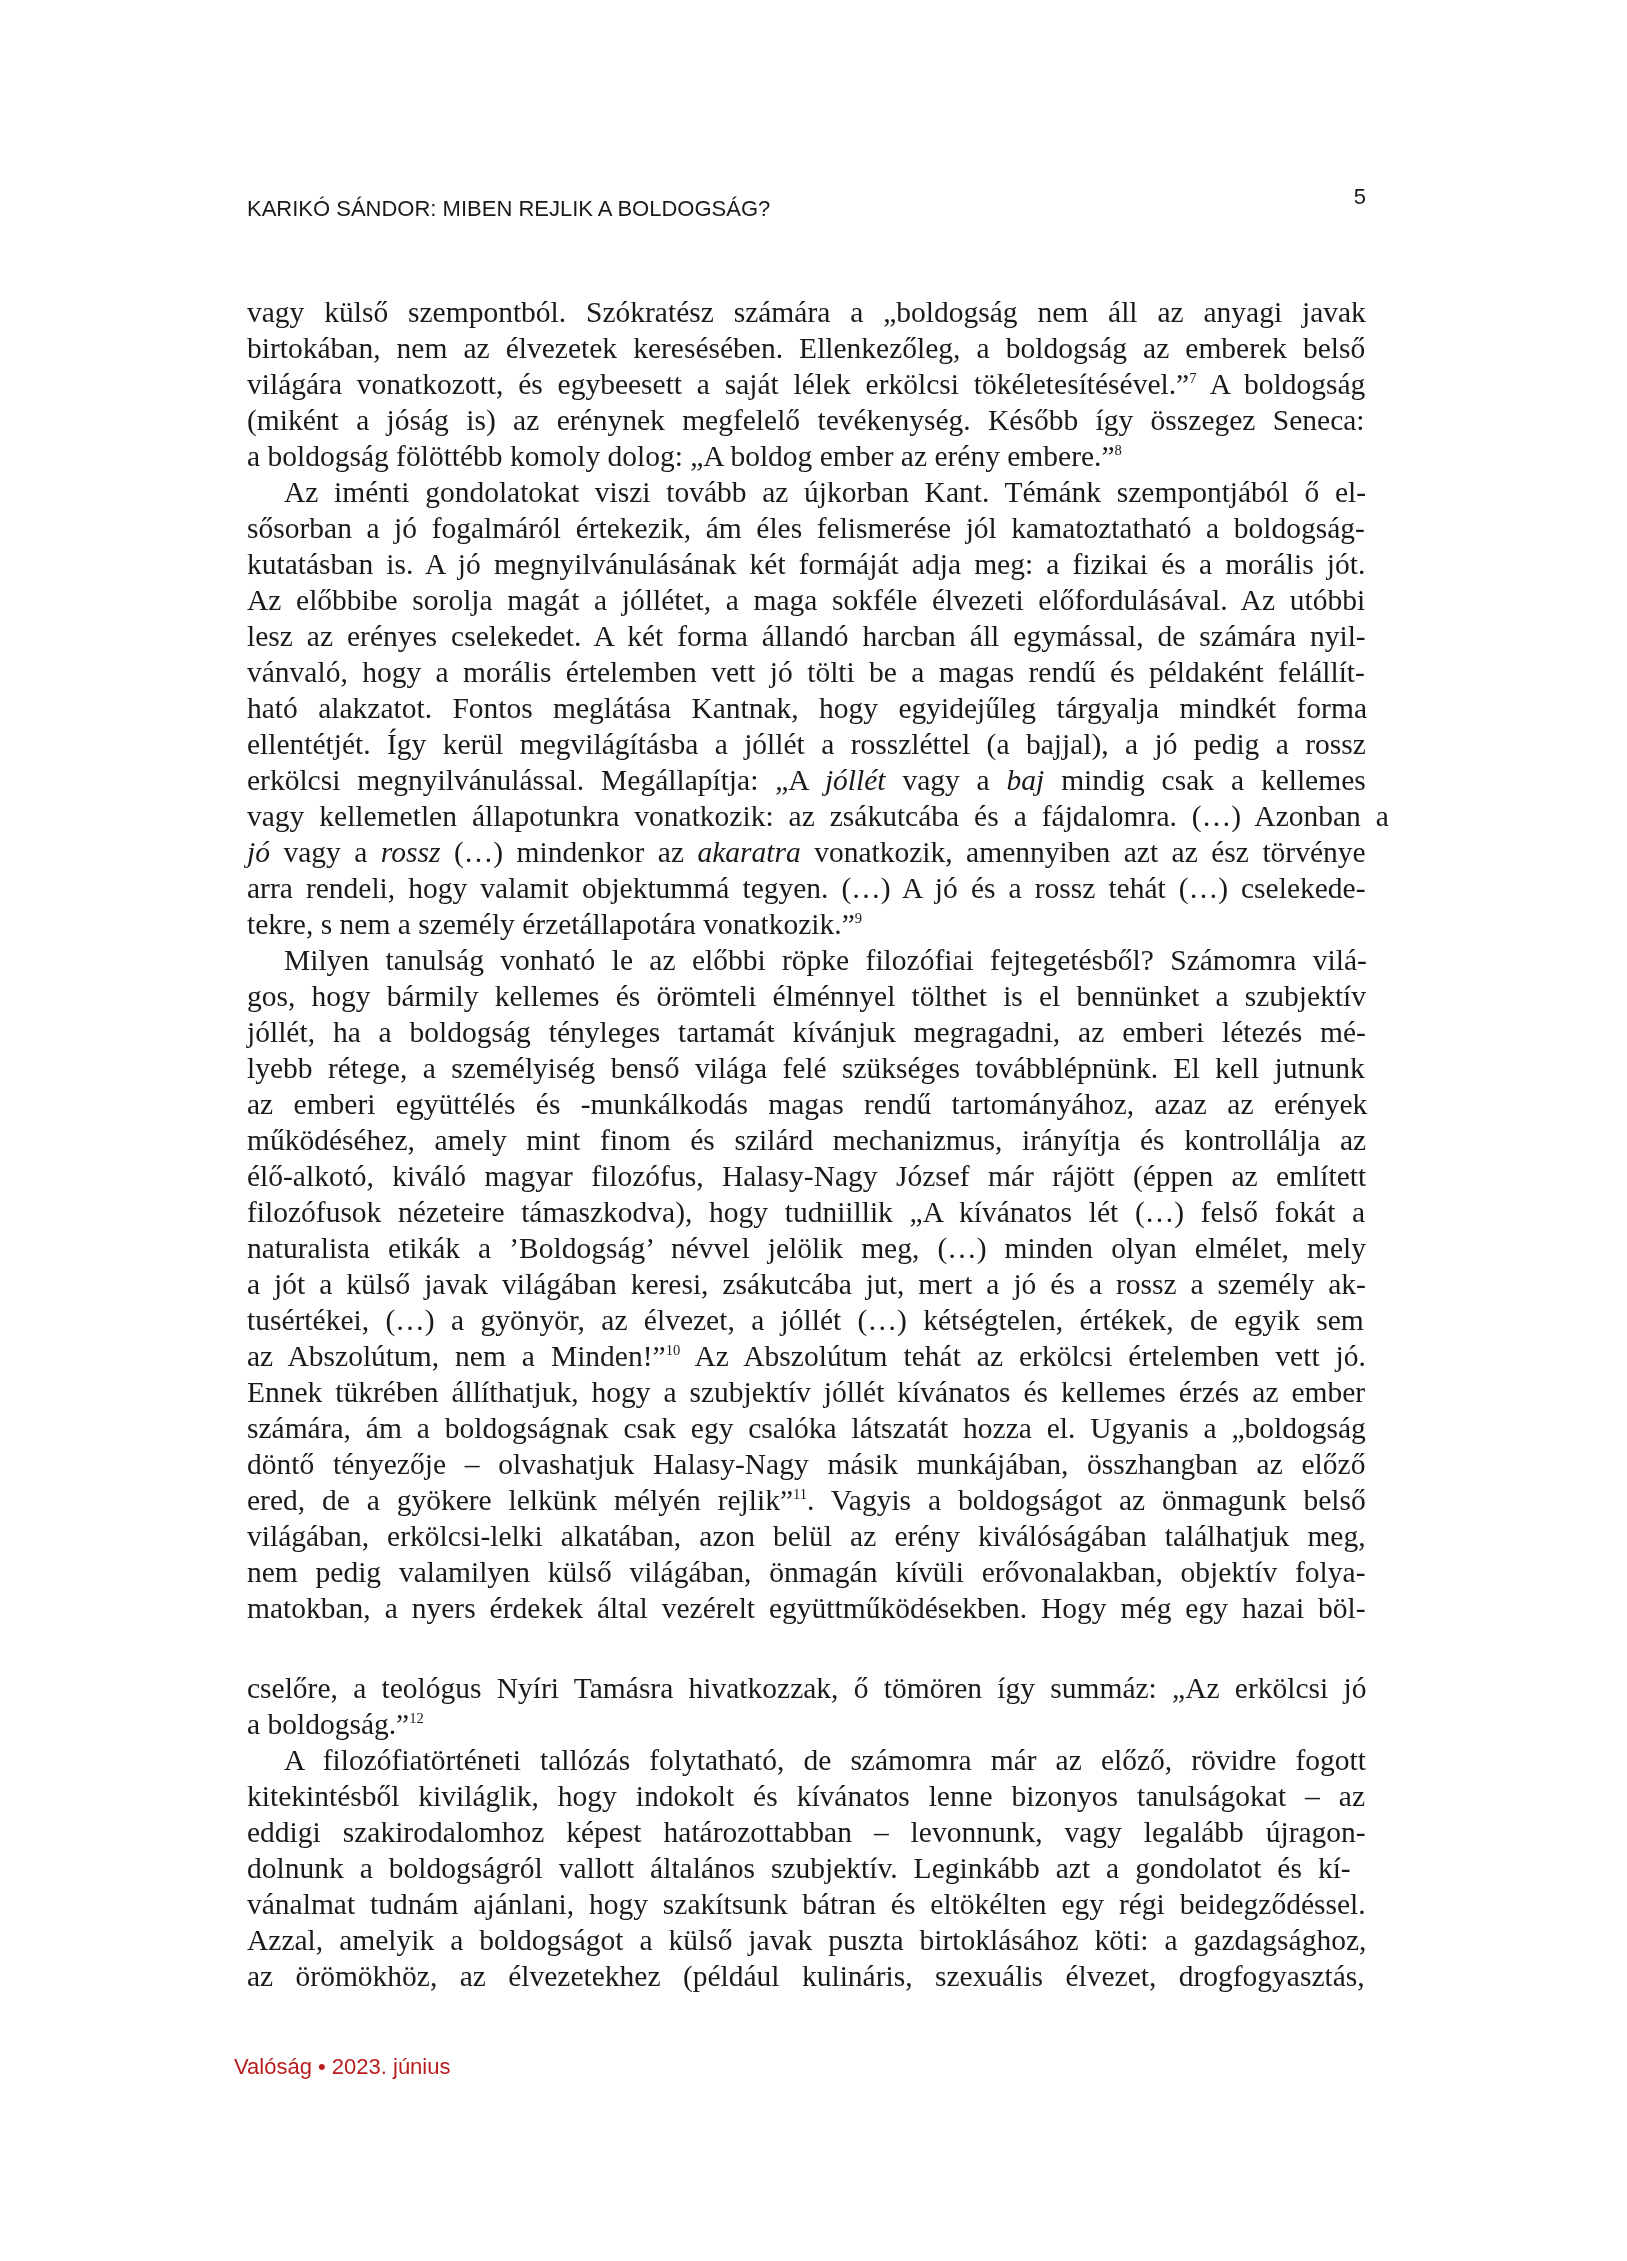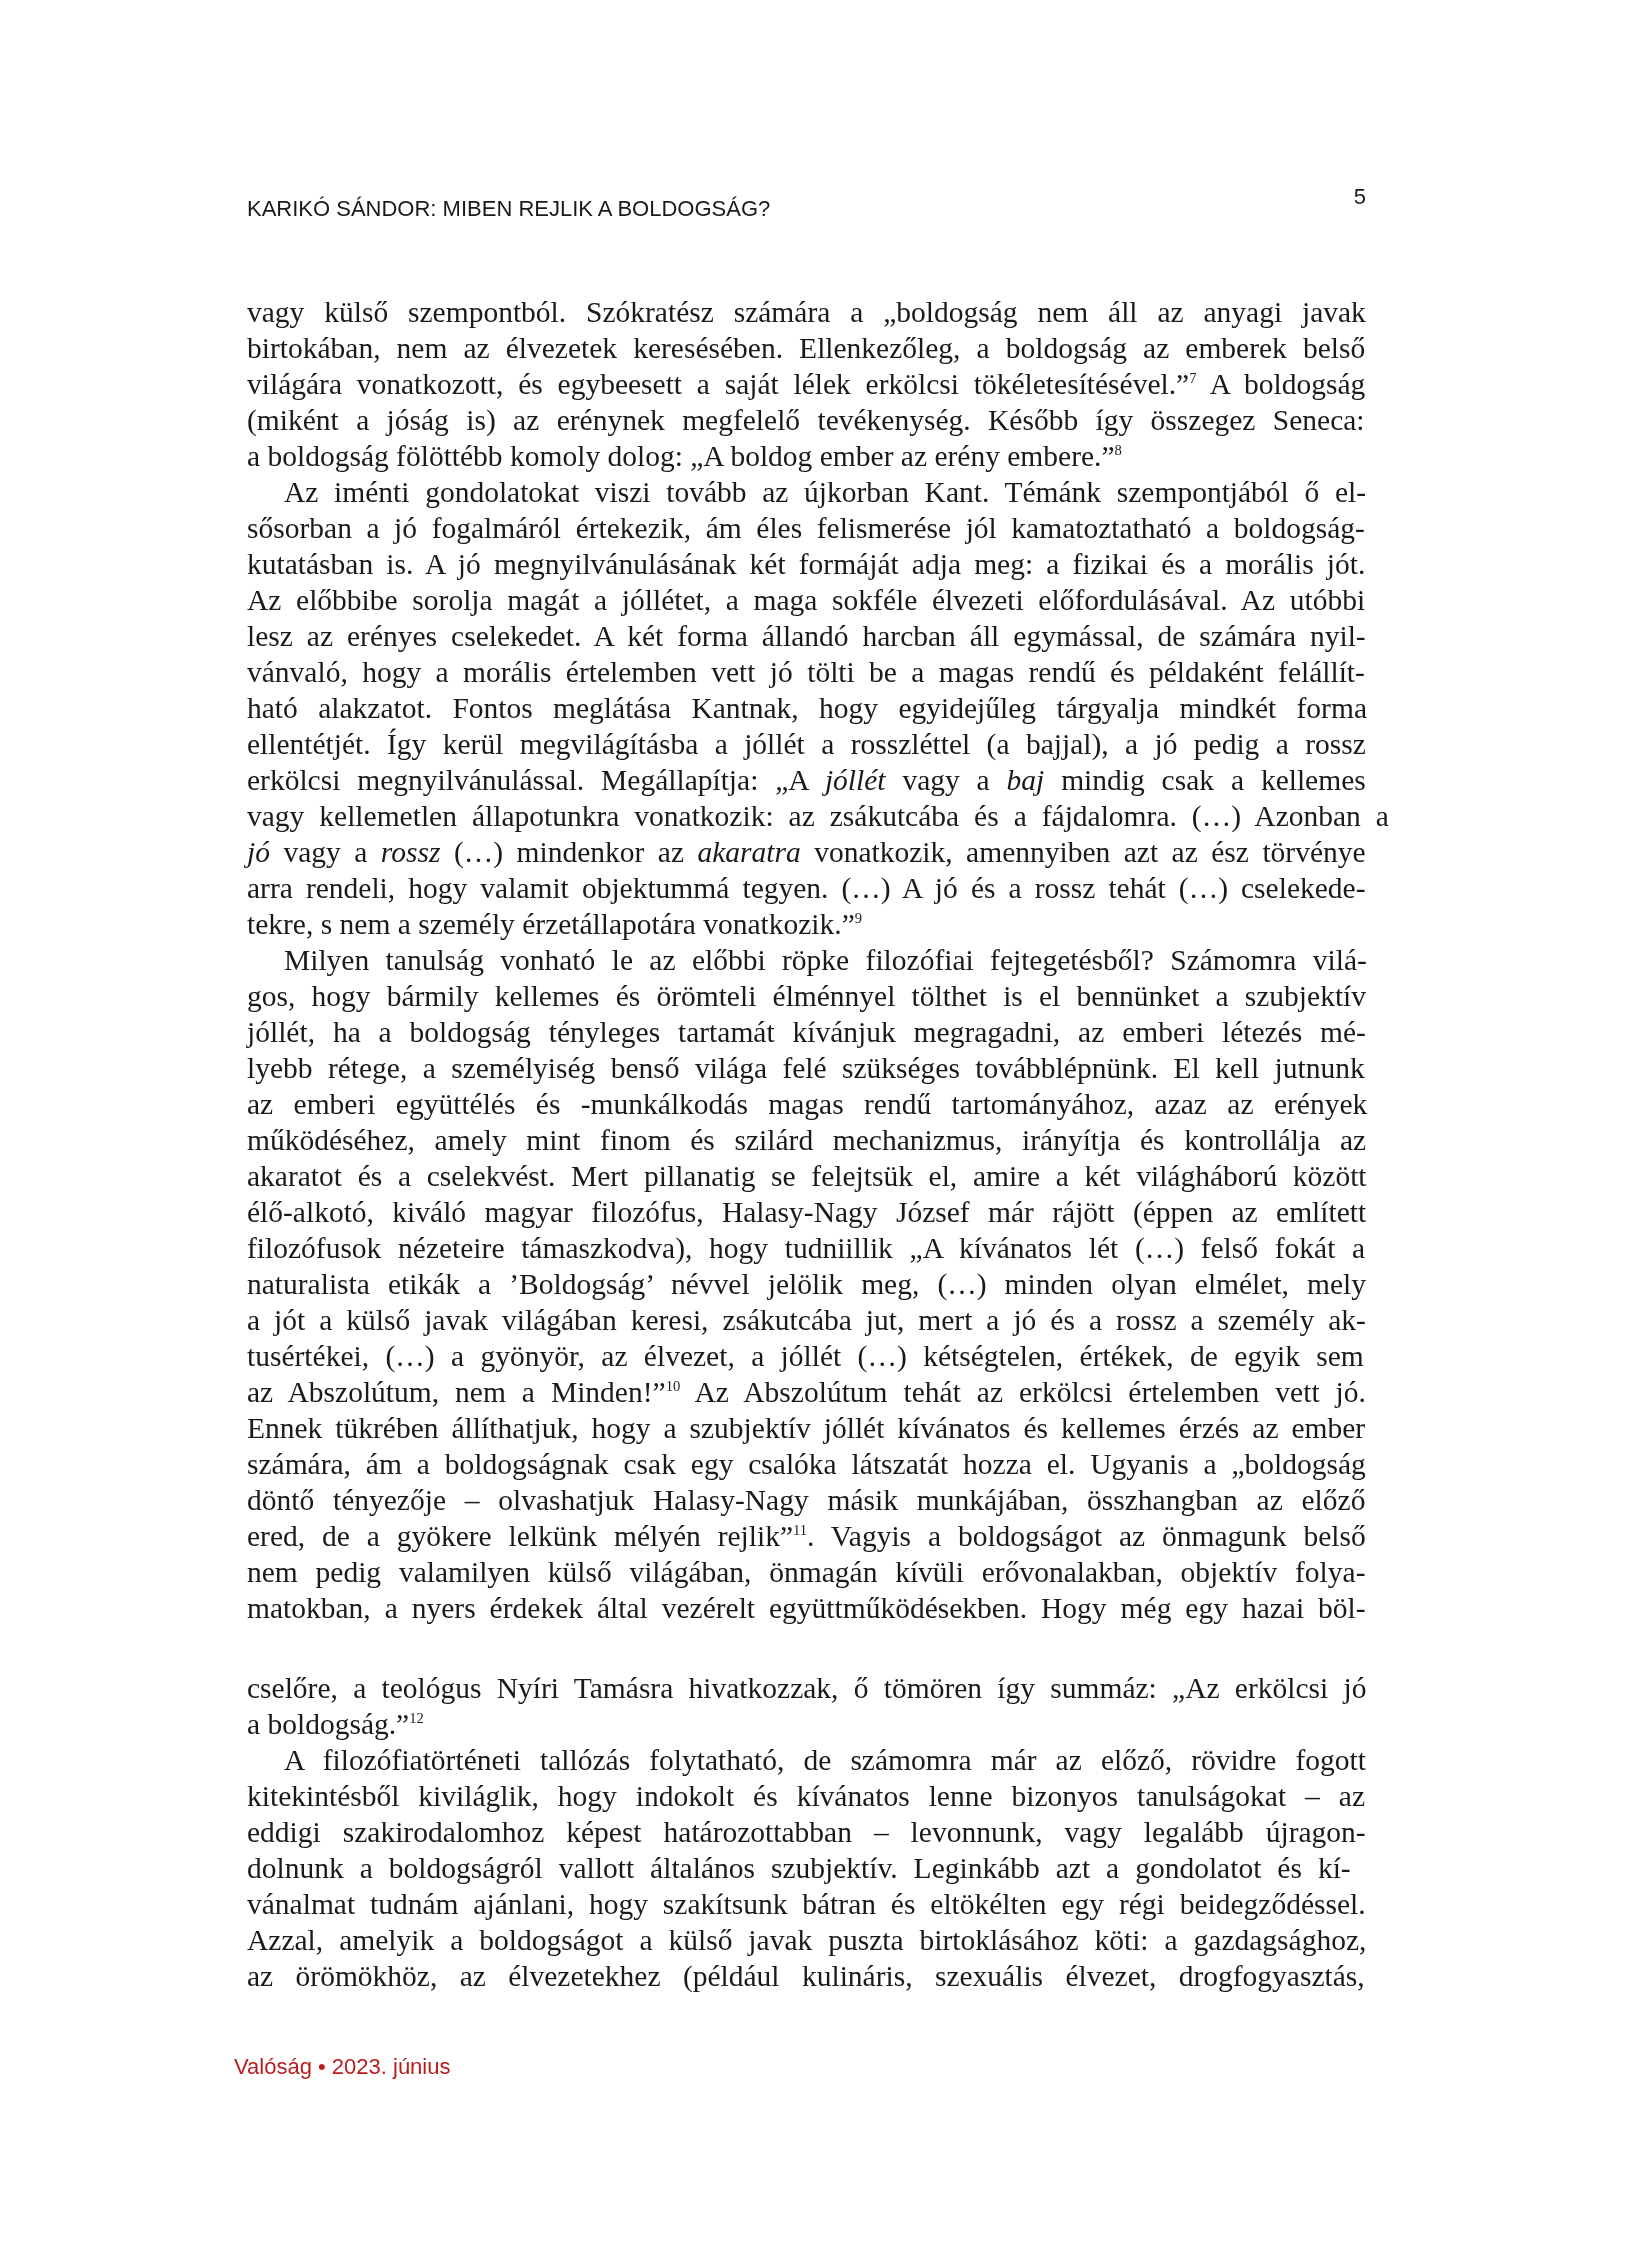--- a/index.html
+++ b/index.html
@@ -60,31 +60,31 @@
         <span class="line" style="display: block; word-spacing: 5.7px; text-align-last: left;"><span>arra rendeli, hogy valamit objektummá tegyen. (…) A jó és a rossz tehát (…) cselekede-</span></span>
         <span class="line last" style="display: block;"><span>tekre, s nem a személy érzetállapotára vonatkozik.”</span><sup class="fn">9</sup></span>
       </p>
       <p>
         <span class="line" style="padding-left: 37px; display: block; word-spacing: 9px; text-align-last: left;"><span>Milyen tanulság vonható le az előbbi röpke filozófiai fejtegetésből? Számomra vilá-</span></span>
         <span class="line" style="display: block; word-spacing: 8.8px; text-align-last: left;"><span>gos, hogy bármily kellemes és örömteli élménnyel tölthet is el bennünket a szubjektív</span></span>
         <span class="line" style="display: block; word-spacing: 10.5px; text-align-last: left;"><span>jóllét, ha a boldogság tényleges tartamát kívánjuk megragadni, az emberi létezés mé-</span></span>
         <span class="line" style="display: block; word-spacing: 8px; text-align-last: left;"><span>lyebb rétege, a személyiség benső világa felé szükséges továbblépnünk. El kell jutnunk</span></span>
         <span class="line" style="display: block; word-spacing: 13px; text-align-last: left;"><span>az emberi együttélés és -munkálkodás magas rendű tartományához, azaz az erények</span></span>
         <span class="line" style="display: block; word-spacing: 12.3px; text-align-last: left;"><span>működéséhez, amely mint finom és szilárd mechanizmus, irányítja és kontrollálja az</span></span>
-        <span class="line" style="display: block; word-spacing: 8.3px; text-align-last: left;"><span>akaratot és a cselekvést. Mert pillanatig se felejtsük el, amire a két világháború között</span></span>
         <span class="line" style="display: block; word-spacing: 11px; text-align-last: left;"><span>élő-alkotó, kiváló magyar filozófus, Halasy-Nagy József már rájött (éppen az említett</span></span>
         <span class="line" style="display: block; word-spacing: 9.3px; text-align-last: left;"><span>filozófusok nézeteire támaszkodva), hogy tudniillik „A kívánatos lét (…) felső fokát a</span></span>
         <span class="line" style="display: block; word-spacing: 10.7px; text-align-last: left;"><span>naturalista etikák a ’Boldogság’ névvel jelölik meg, (…) minden olyan elmélet, mely</span></span>
         <span class="line" style="display: block; word-spacing: 6.6px; text-align-last: left;"><span>a jót a külső javak világában keresi, zsákutcába jut, mert a jó és a rossz a személy ak-</span></span>
         <span class="line" style="display: block; word-spacing: 9px; text-align-last: left;"><span>tusértékei, (…) a gyönyör, az élvezet, a jóllét (…) kétségtelen, értékek, de egyik sem</span></span>
         <span class="line" style="display: block; word-spacing: 8.6px; text-align-last: left;"><span>az Abszolútum, nem a Minden!”</span><sup class="fn">10</sup><span> Az Abszolútum tehát az erkölcsi értelemben vett jó.</span></span>
         <span class="line" style="display: block; word-spacing: 5.6px; text-align-last: left;"><span>Ennek tükrében állíthatjuk, hogy a szubjektív jóllét kívánatos és kellemes érzés az ember</span></span>
         <span class="line" style="display: block; word-spacing: 7.5px; text-align-last: left;"><span>számára, ám a boldogságnak csak egy csalóka látszatát hozza el. Ugyanis a „boldogság</span></span>
         <span class="line" style="display: block; word-spacing: 11.4px; text-align-last: left;"><span>döntő tényezője – olvashatjuk Halasy-Nagy másik munkájában, összhangban az előző</span></span>
         <span class="line" style="display: block; word-spacing: 9.5px; text-align-last: left;"><span>ered, de a gyökere lelkünk mélyén rejlik”</span><sup class="fn">11</sup><span>. Vagyis a boldogságot az önmagunk belső</span></span>
+        <span class="line" style="display: block; word-spacing: 10.7px; text-align-last: left;"><span>világában, erkölcsi-lelki alkatában, azon belül az erény kiválóságában találhatjuk meg,</span></span>
         <span class="line" style="display: block; word-spacing: 10.4px; text-align-last: left;"><span>nem pedig valamilyen külső világában, önmagán kívüli erővonalakban, objektív folya-</span></span>
         <span class="line" style="display: block; word-spacing: 6.6px; text-align-last: left;"><span>matokban, a nyers érdekek által vezérelt együttműködésekben. Hogy még egy hazai böl-</span></span>
         <span class="line" style="display: block; word-spacing: 7.9px; text-align-last: left; margin-top: 44px;"><span>cselőre, a teológus Nyíri Tamásra hivatkozzak, ő tömören így summáz: „Az erkölcsi jó</span></span>
         <span class="line last" style="display: block;"><span>a boldogság.”</span><sup class="fn">12</sup></span>
       </p>
       <p>
         <span class="line" style="padding-left: 37px; display: block; word-spacing: 11.7px; text-align-last: left;"><span>A filozófiatörténeti tallózás folytatható, de számomra már az előző, rövidre fogott</span></span>
         <span class="line" style="display: block; word-spacing: 11.6px; text-align-last: left;"><span>kitekintésből kiviláglik, hogy indokolt és kívánatos lenne bizonyos tanulságokat – az</span></span>
         <span class="line" style="display: block; word-spacing: 14.6px; text-align-last: left;"><span>eddigi szakirodalomhoz képest határozottabban – levonnunk, vagy legalább újragon-</span></span>
         <span class="line" style="display: block; word-spacing: 8.6px; text-align-last: left;"><span>dolnunk a boldogságról vallott általános szubjektív. Leginkább azt a gondolatot és kí-</span></span>

